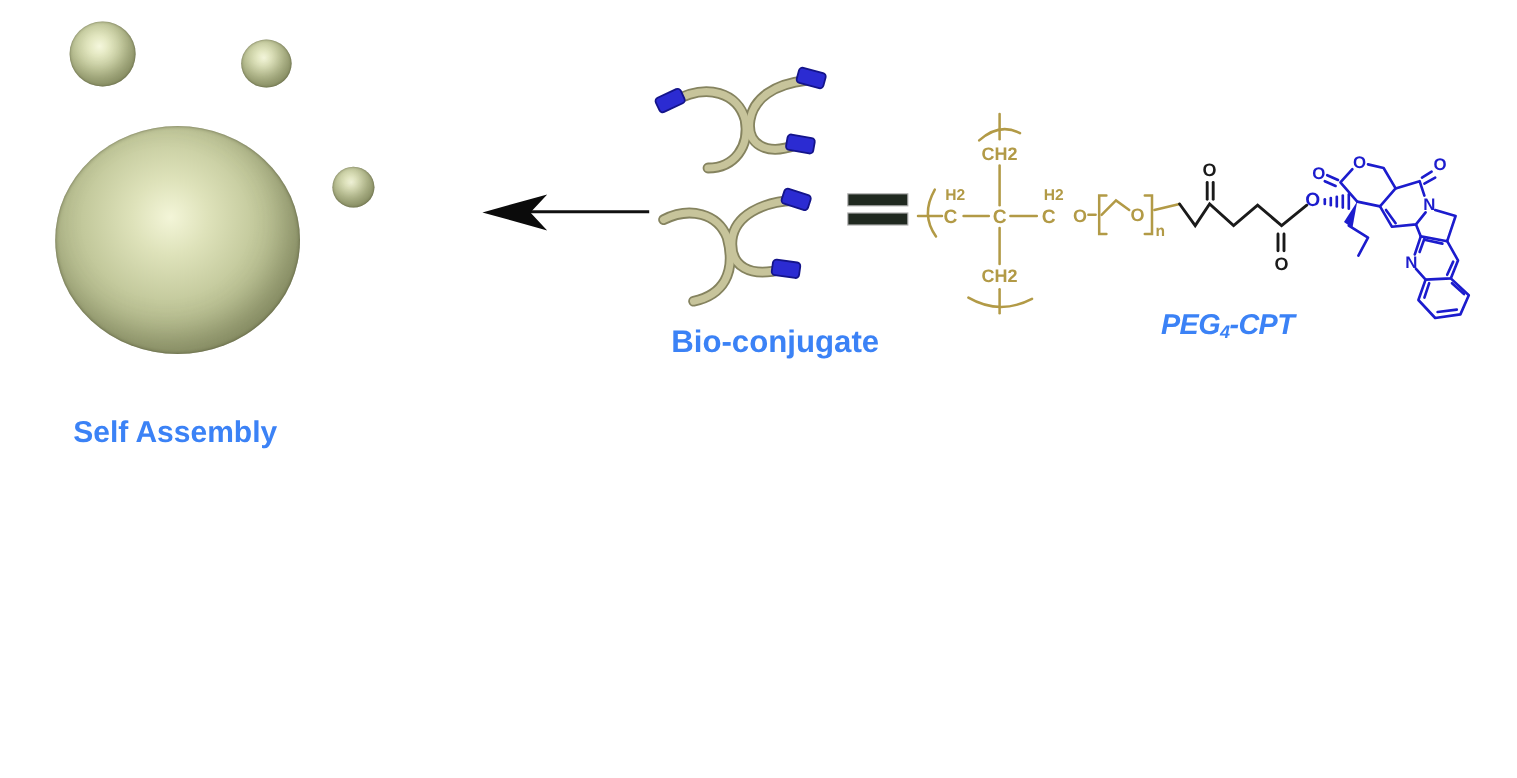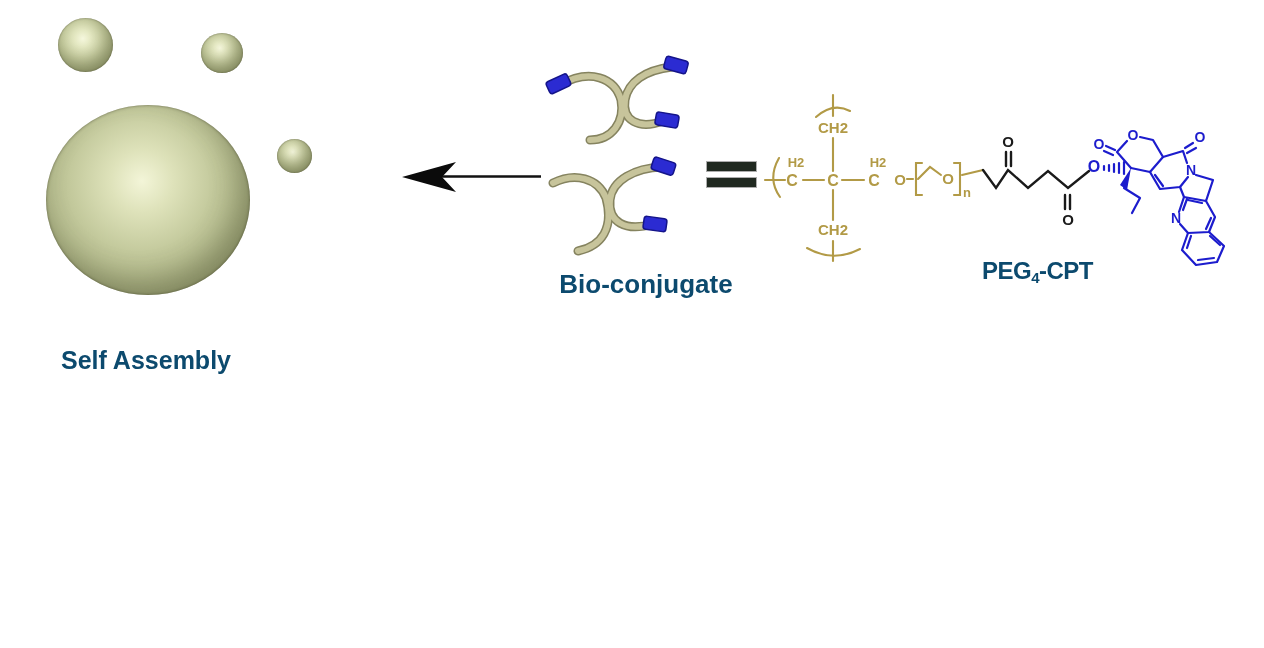--- a/index.html
+++ b/index.html
@@ -5,24 +5,24 @@
   html,body{margin:0;padding:0;}
   body{width:1264px;height:648px;background:#ffffff;position:relative;overflow:hidden;
        font-family:"Liberation Sans", sans-serif;}
   .abs{position:absolute;}
   .sphere{position:absolute;border-radius:50%;
     background:radial-gradient(circle at 45% 38%, #f5f7dd 0%, #e4e8c2 18%, #c6cc9f 45%, #abb283 70%, #979e71 90%, #8b9266 100%);
     box-shadow:inset -5px -8px 16px rgba(55,60,30,.30), inset 0 0 2px rgba(40,40,20,.55);}
   .sphere-large{
     background:radial-gradient(circle at 47% 40%, #f3f5d8 0%, #dee2ba 20%, #c3c99c 46%, #a8af81 72%, #949b6e 90%, #8a9166 100%);
     box-shadow:inset -10px -14px 28px rgba(55,60,30,.32), inset 0 0 3px rgba(40,40,20,.55);}
-  .caption{position:absolute;color:#0c4a6e;font-weight:700;text-align:center;}
+  .caption{position:absolute;color:#3b82f6;font-weight:700;text-align:center;}
   .caption-left{left:35px;top:346px;width:222px;font-size:25px;}
   .caption-mid{left:545px;top:269px;width:202px;font-size:26px;}
-  .caption-peg{left:953px;top:257px;width:140px;font-size:24px;text-align:right;letter-spacing:-0.5px;}
+  .caption-peg{left:953px;top:257px;width:140px;font-size:24px;text-align:center;letter-spacing:-0.5px;font-style:italic;}
   .caption-peg sub{font-size:15px;vertical-align:-4px;font-weight:700;}
   .eqbar{position:absolute;width:49px;height:9px;background:#202920;box-shadow:0 0 0 1px #adadad;}
   svg{position:absolute;overflow:visible;}
   .khaki-line{stroke:#b29a46;stroke-width:2.1;fill:none;stroke-linecap:round;}
   .khaki-txt{fill:#b29a46;font-weight:700;}
   .blk-line{stroke:#1a1a1a;stroke-width:2.4;fill:none;stroke-linecap:round;}
   .blk-txt{fill:#1a1a1a;font-weight:700;}
   .blu-line{stroke:#1c1ccd;stroke-width:2.2;fill:none;stroke-linecap:round;stroke-linejoin:round;}
   .blu-txt{fill:#1c1ccd;font-weight:700;}
   .arc-under{stroke:#85835f;stroke-width:9;fill:none;stroke-linecap:round;}

